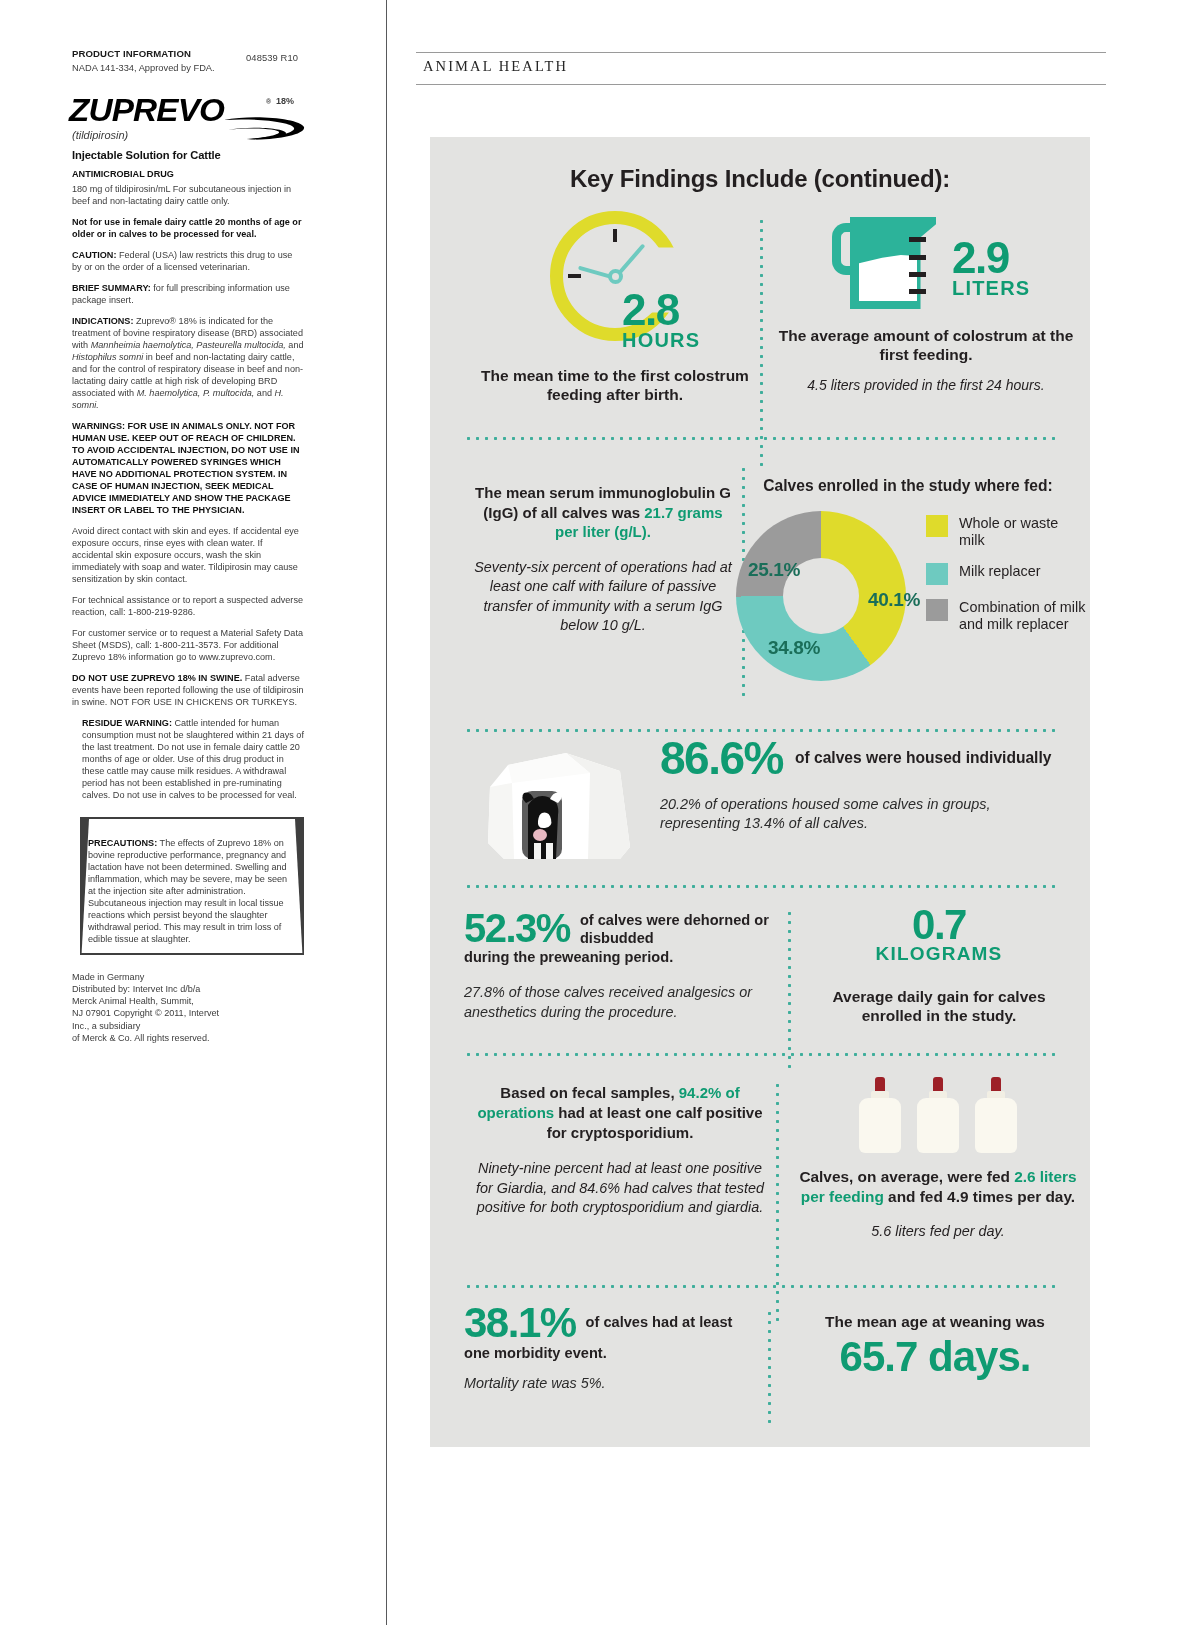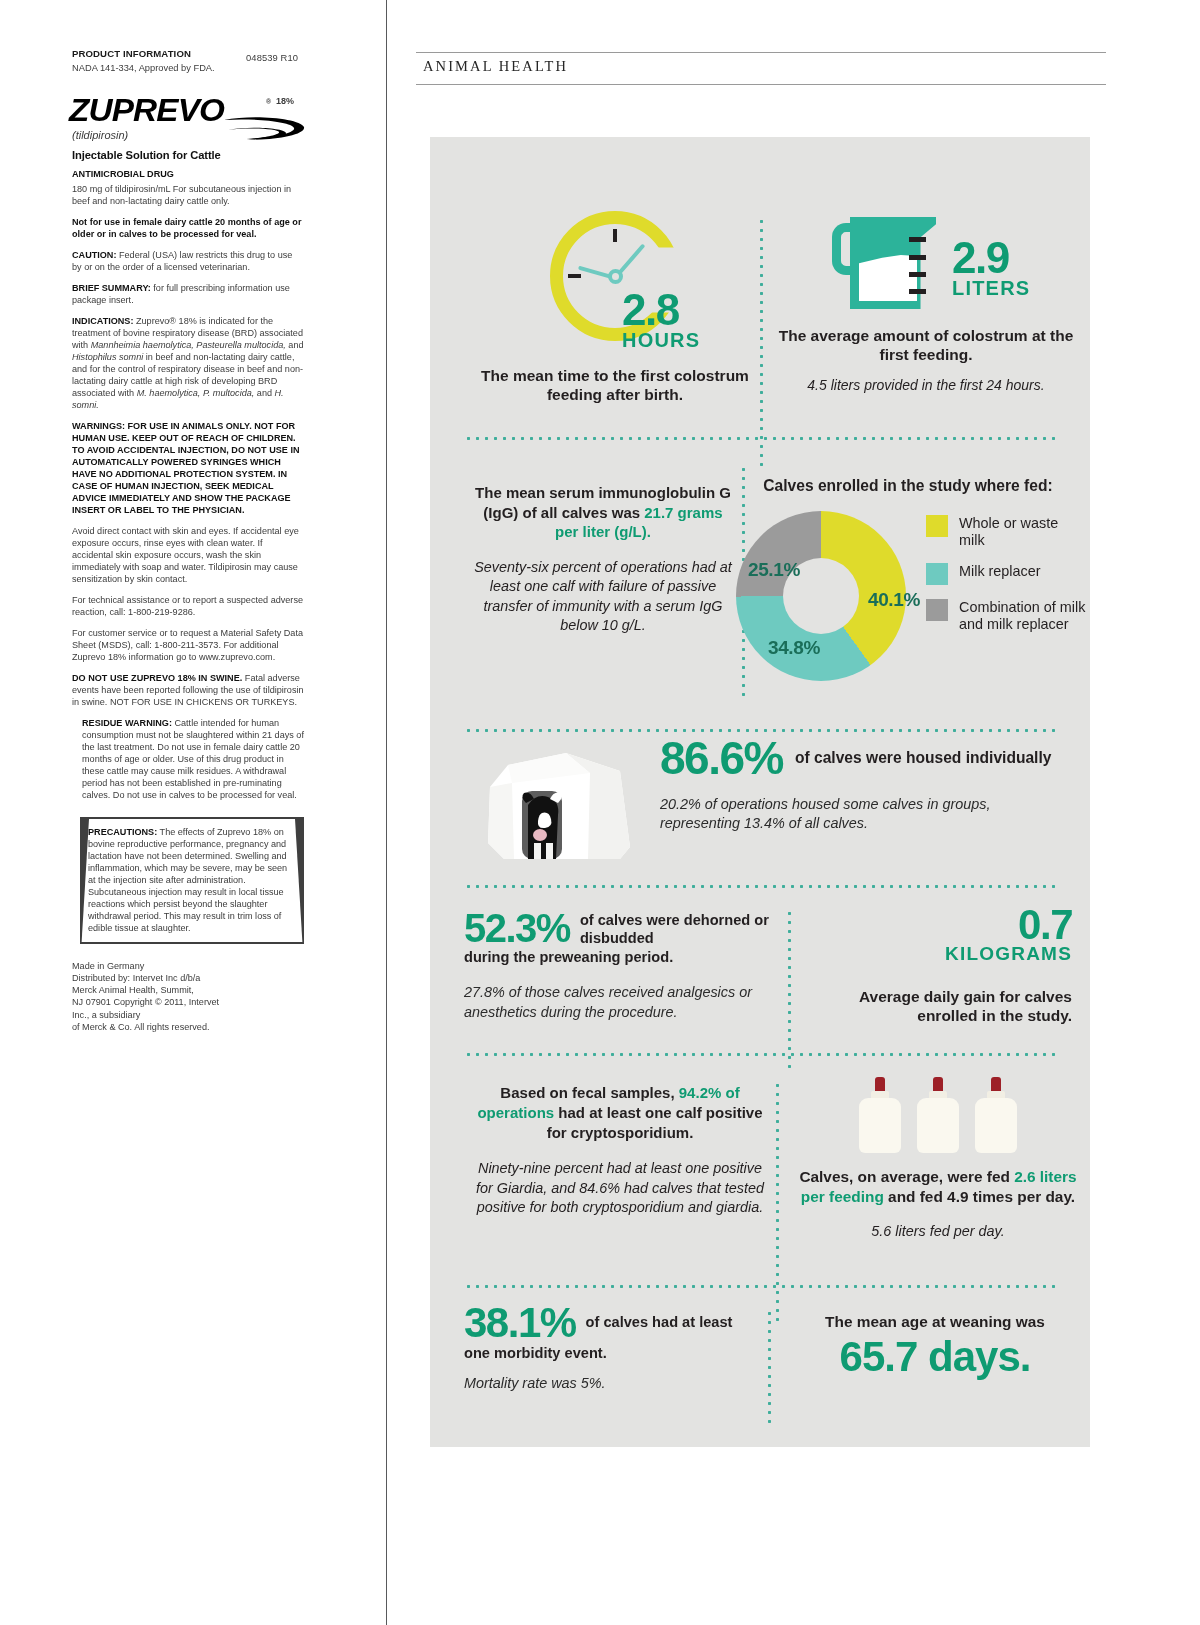--- a/index.html
+++ b/index.html
@@ -46,21 +46,21 @@
   .logo-tag { font-size: 11.2px; font-weight: bold; color: #111; margin-top: 6px; letter-spacing: -.1px; }
 
   .insert p { margin-top: 9px; }
   .insert .hd { font-weight: bold; color: #111; }
   .insert .allcaps-bold { font-weight: bold; color: #111; }
   .insert i { font-style: italic; }
   .tight { margin-top: 3px !important; }
 
   .precautions {
     position: relative; margin-top: 16px;
-    padding: 9px 11px 10px 16px;
+    padding: 20px 11px 10px 16px;
   }
   .prec-rule-top, .prec-rule-bot {
     position: absolute; left: 8px; right: 0; height: 2px; background: #3f3f3f;
   }
   .prec-rule-top { top: 0; }
   .prec-rule-bot { bottom: 0; }
   .prec-edge-l, .prec-edge-r {
     position: absolute; top: 2px; bottom: 2px; width: 9px;
     background: #3f3f3f;
   }
@@ -177,21 +177,21 @@
   .r3-head .lbl { font-size: 15.6px; font-weight: bold; line-height: 1.2; margin-left: 12px; color: #231f20; }
   .r3 .sub { margin-top: 14px; font-size: 14.4px; font-style: italic; line-height: 1.36; }
 
   
   .r4-left { position: absolute; left: 34px; top: 772px; width: 330px; }
   .r4-head { display: flex; align-items: flex-end; }
   .r4-head .num { font-size: 40px; }
   .r4-head .lbl { font-size: 14.6px; font-weight: bold; line-height: 1.2; margin-left: 10px; }
   .r4-left .line2 { font-size: 14.6px; font-weight: bold; margin-top: 2px; }
   .r4-left .sub { margin-top: 18px; font-size: 14.4px; font-style: italic; line-height: 1.36; }
-  .r4-right { position: absolute; left: 376px; top: 768px; width: 266px; text-align: right; }
+  .r4-right { position: absolute; left: 376px; top: 768px; width: 266px; text-align: center; }
   .r4-right .num { font-size: 42px; }
   .r4-right .unit { font-size: 19px; margin-top: -2px; }
   .r4-right .caption { margin-top: 22px; font-size: 15.5px; font-weight: bold; line-height: 1.26; }
 
   
   .r5-left { position: absolute; left: 40px; top: 946px; width: 300px; text-align: center; }
   .r5-left .lead { font-size: 15px; font-weight: bold; line-height: 1.34; }
   .r5-left .sub { margin-top: 16px; font-size: 14.4px; font-style: italic; line-height: 1.36; }
   .r5-right { position: absolute; left: 368px; top: 936px; width: 280px; text-align: center; }
   .bottles { display: flex; justify-content: center; gap: 16px; height: 80px; align-items: flex-end; }
@@ -273,20 +273,21 @@
 NJ 07901 Copyright © 2011, Intervet
 Inc., a subsidiary
 of Merck &amp; Co. All rights reserved.</div>
   </div>
 
   <div class="kicker-rule-top"></div>
   <div class="kicker">ANIMAL HEALTH</div>
   <div class="kicker-rule-bot"></div>
 
   <div class="panel">
+    <div class="panel-title">Key Findings Include (continued):</div>
 
     <div class="vdots" style="left:330px; top:80px; height:250px;"></div>
 
     <div class="r1-left">
       <div class="clock">
         <div class="clock-arc"></div>
         <div class="clock-tick-top"></div>
         <div class="clock-tick-left"></div>
         <div class="hand-h"></div>
         <div class="hand-m"></div>

